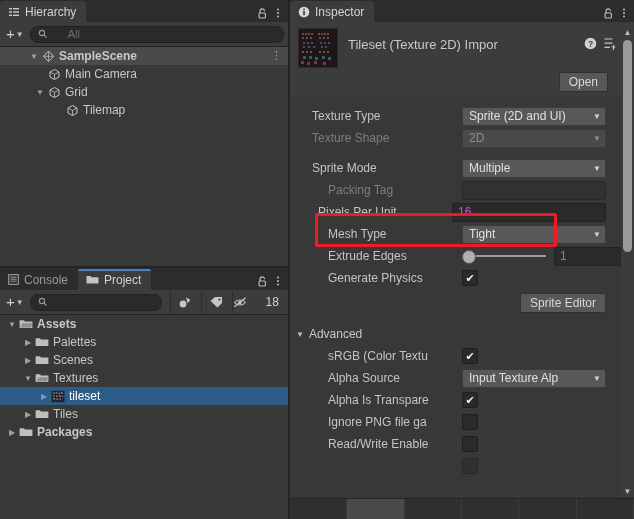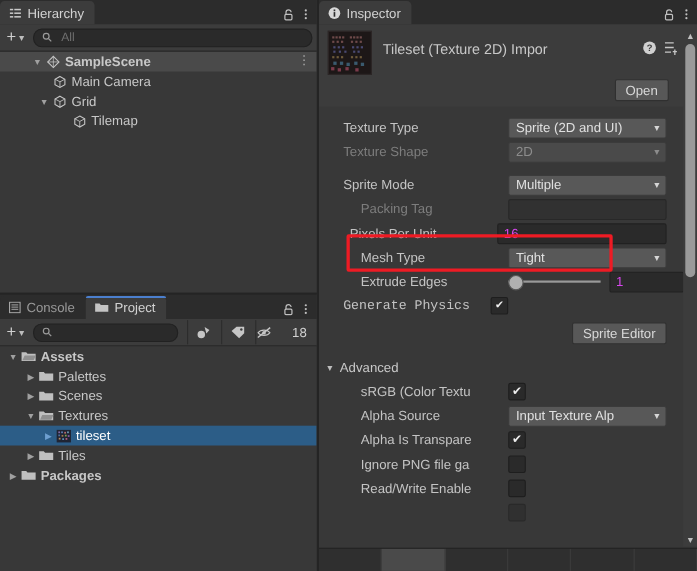--- a/index.html
+++ b/index.html
@@ -31,21 +31,21 @@
   .tabbar-right{
     margin-left:auto;display:flex;align-items:center;gap:8px;
     padding:0 8px 3px 0;
   }
   .toolrow{
     height:24px;display:flex;align-items:center;gap:4px;
     background:#3c3c3c;padding:0 4px;border-bottom:1px solid #232323;
   }
   .searchfield{
     flex:1;height:15px;background:#2a2a2a;border:1px solid #212121;
-    border-radius:8px;display:flex;align-items:center;gap:8px;
+    border-radius:8px;display:flex;align-items:center;gap:20px;
     padding:0 7px;color:#6f6f6f;font-size:11px;
   }
   .treearea{background:#383838;position:absolute;left:0;right:0;overflow:hidden;}
 
   .row{
     height:18px;display:flex;align-items:center;
     white-space:nowrap;font-size:12px;color:#c8c8c8;position:relative;
   }
   .row.hl{background:#4a4a4a;}
   .row.sel{background:#2c5d87;color:#ffffff;}
@@ -593,21 +593,21 @@
             <span class="track">
               <span class="knob"></span>
             </span>
           </span>
           <span class="textbox" style="width:56px;">
             <span>1</span>
           </span>
         </span>
       </div>
 
-      <div class="fieldrow" style="padding-left:22px;font-family:Liberation Mono, monospace;">
+      <div class="fieldrow" style="padding-left:38px;">
         <span class="flabel" style="width:134px;flex:0 0 134px;">Generate Physics</span>
         <span class="fval">
           <span class="chk">✔</span>
         </span>
       </div>
 
       <div style="display:flex;justify-content:flex-end;padding:4px 28px 0 0;">
         <span class="btn">Sprite Editor</span>
       </div>
 

